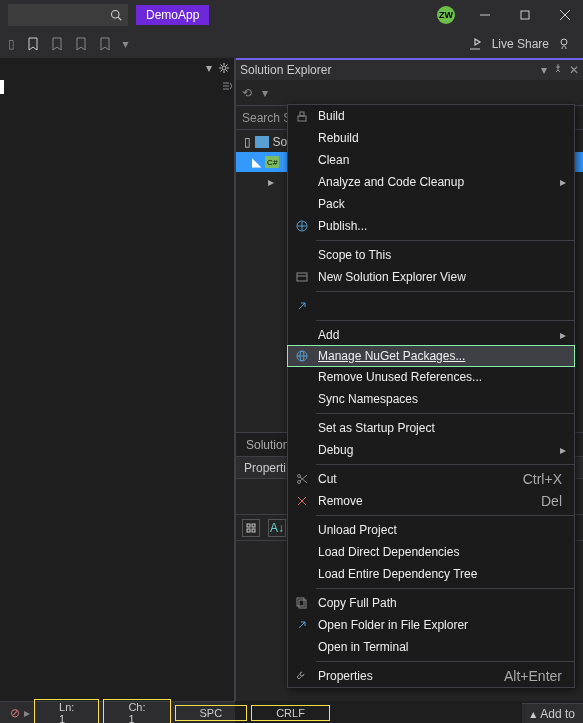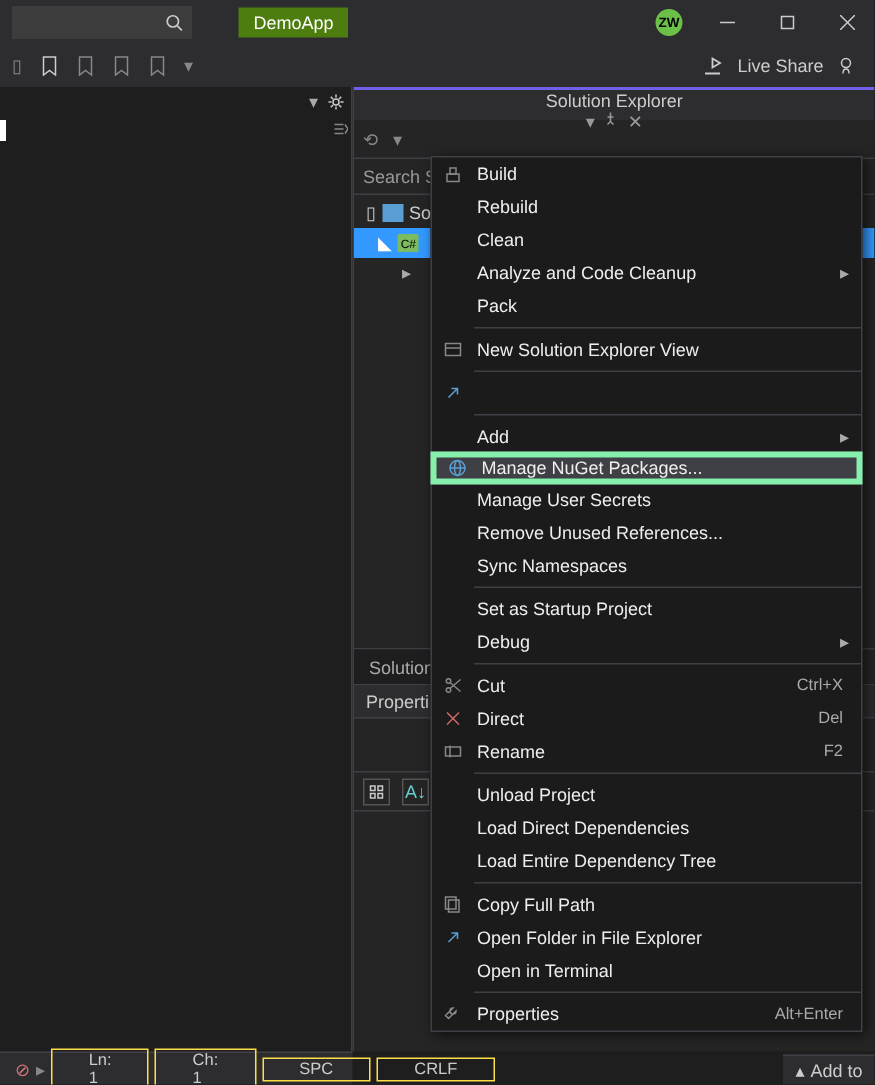--- a/index.html
+++ b/index.html
@@ -2,40 +2,40 @@
 <html><head>
 <meta charset="utf-8">
 <style>
 * { margin: 0; padding: 0; box-sizing: border-box; font-family: 'Segoe UI', sans-serif; font-size: 12px; }
 body { background: #1e1e1e; color: #ccc; width: 583px; height: 723px; overflow: hidden; position: relative; }
 
 
 .title-bar { height: 30px; background: #2d2d30; display: flex; align-items: center; justify-content: space-between; }
 .title-left { display: flex; align-items: center; gap: 8px; padding-left: 8px; }
 .search-ico { width: 120px; height: 22px; background: #3c3c3c; display: flex; align-items: center; justify-content: flex-end; padding-right: 6px; }
-.badge-demo { background: #4d7c0f; color: #fff; padding: 3px 10px; margin-left: 23px; }
+.badge-demo { background: #6d28d9; color: #fff; padding: 3px 10px; }
 .title-right { display: flex; align-items: center; gap: 4px; }
 .avatar { width: 18px; height: 18px; border-radius: 50%; background: #6cc04a; color: #000; display: flex; align-items: center; justify-content: center; font-size: 9px; font-weight: bold; margin-right: 8px; }
 .win-btn { width: 36px; height: 30px; display: flex; align-items: center; justify-content: center; color: #ccc; }
 
 
 .toolbar2 { height: 28px; background: #2d2d30; display: flex; align-items: center; padding-left: 8px; gap: 12px; justify-content: space-between; }
 .tb-left { display: flex; gap: 12px; align-items: center; }
 .tb-right { display: flex; gap: 10px; align-items: flex-end; padding-right: 10px; }
 .bm-icon { color: #888; }
 
 
 .main { position: absolute; top: 58px; left: 0; right: 0; bottom: 22px; display: flex; }
 .editor { flex: 1; background: #1e1e1e; border-right: 1px solid #3f3f46; position: relative; }
 .white-strip { position: absolute; top: 22px; left: 0; width: 4px; height: 14px; background: #fff; }
 .settings-row { position: absolute; top: 0; right: 4px; display: flex; gap: 6px; align-items: center; height: 20px; color: #aaa; }
 
 
 .sx { width: 348px; background: #252526; display: flex; flex-direction: column; border-left: 1px solid #3f3f46; position: relative; }
-.sx-header { height: 22px; background: #2d2d30; display: flex; align-items: center; justify-content: space-between; padding: 0 4px; border-top: 2px solid #7160e8; flex-direction: column; }
+.sx-header { height: 22px; background: #2d2d30; display: flex; align-items: center; justify-content: space-between; padding: 0 4px; border-top: 2px solid #7160e8; }
 .sx-title { color: #ccc; }
 .sx-hdr-icons { display: flex; gap: 6px; color: #999; }
 .sx-toolbar { height: 26px; border-bottom: 1px solid #3f3f46; display: flex; align-items: center; padding-left: 6px; gap: 10px; color: #888; }
 .sx-search { height: 24px; border-bottom: 1px solid #3f3f46; display: flex; align-items: center; padding-left: 6px; color: #999; }
 .sx-tree { flex: 1; padding-top: 2px; }
 .tree-row { height: 20px; display: flex; align-items: center; padding-left: 8px; gap: 4px; }
 .tree-row.sel { background: #3399ff; color: #fff; }
 .cs-ico { width: 14px; height: 12px; background: #7cbb5e; color: #000; font-size: 8px; display: flex; align-items: center; justify-content: center; border-radius: 1px; }
 .sl-ico { width: 14px; height: 12px; background: #5a9fd4; display: inline-block; }
 
@@ -51,24 +51,24 @@
 .props-tb { height: 26px; display: flex; align-items: center; padding-left: 6px; gap: 8px; border-bottom: 1px solid #3f3f46; }
 .prop-cat { width: 18px; height: 18px; border: 1px solid #555; display: flex; align-items: center; justify-content: center; }
 
 
 .status { position: absolute; left: 0; right: 0; bottom: 0; height: 22px; background: #2d2d30; border-top: 1px solid #3f3f46; display: flex; align-items: center; padding-left: 10px; gap: 4px; color: #ccc; }
 .status .seg { border: 1px solid #fde047; padding: 1px 24px; font-size: 11px; }
 
 
 .ctx { position: absolute; top: 104px; left: 287px; width: 288px; background: #1b1b1c; border: 1px solid #3f3f46; box-shadow: 2px 2px 8px rgba(0,0,0,.6); z-index: 1000; }
 .ctx-item { height: 22px; display: flex; align-items: center; padding-left: 6px; gap: 8px; color: #eee; position: relative; justify-content: space-between; }
-.ctx-item.hl { background: #3f3f46; border: 4px solid #86efac; margin: -1px; }
+.ctx-item.hl { background: #3f3f46; border: 1px solid #86efac; margin: -1px; text-decoration: underline; }
 .ctx-item .ico { width: 16px; display: flex; justify-content: center; color: #888; }
 .ctx-item .lbl { flex: 1; }
-.ctx-item .shortcut { color: #aaa; padding-right: 12px; font-size: 11px; }
+.ctx-item .shortcut { color: #aaa; padding-right: 12px; font-size: 14px; }
 .ctx-item .sub { position: absolute; right: 8px; color: #aaa; }
 .ctx-sep { height: 1px; background: #3f3f46; margin: 3px 0 3px 28px; }
 
 
 .add-src { position: absolute; bottom: 0; right: 0; height: 20px; background: #2d2d30; color: #ccc; padding: 0 8px; display: flex; align-items: center; border-top: 1px solid #3f3f46; }
 
 svg { display: block; }
 </style>
 </head>
 <body>
@@ -251,21 +251,34 @@
     </div>
     <div class="ctx-item">
       <span class="ico"></span>
       <span class="lbl">Analyze and Code Cleanup</span>
       <span class="sub">▸</span>
     </div>
     <div class="ctx-item">
       <span class="ico"></span>
       <span class="lbl">Pack</span>
     </div>
-    <div class="ctx-sep"></div>
+    <div class="ctx-item">
+      <span class="ico">
+        <svg width="12" height="12" fill="none" stroke="#5a9fd4">
+          <circle cx="6" cy="6" r="5"></circle>
+          <path d="M2 6h8M6 2v8" stroke="#5a9fd4"></path>
+        </svg>
+      </span>
+      <span class="lbl">Publish...</span>
+    </div>
+    <div class="ctx-sep"></div>
+    <div class="ctx-item">
+      <span class="ico"></span>
+      <span class="lbl">Scope to This</span>
+    </div>
     <div class="ctx-item">
       <span class="ico">
         <svg width="12" height="12" fill="none" stroke="#888">
           <rect x="1" y="2" width="10" height="8"></rect>
           <line x1="1" y1="5" x2="11" y2="5"></line>
         </svg>
       </span>
       <span class="lbl">New Solution Explorer View</span>
     </div>
     <div class="ctx-sep"></div>
@@ -287,24 +300,20 @@
         <svg width="12" height="12" fill="none" stroke="#5a9fd4">
           <circle cx="6" cy="6" r="5"></circle>
           <ellipse cx="6" cy="6" rx="2" ry="5"></ellipse>
           <line x1="1" y1="6" x2="11" y2="6"></line>
         </svg>
       </span>
       <span class="lbl">Manage NuGet Packages...</span>
     </div>
     <div class="ctx-item">
       <span class="ico"></span>
-      <span class="lbl">Manage User Secrets</span>
-    </div>
-    <div class="ctx-item">
-      <span class="ico"></span>
       <span class="lbl">Remove Unused References...</span>
     </div>
     <div class="ctx-item">
       <span class="ico"></span>
       <span class="lbl">Sync Namespaces</span>
     </div>
     <div class="ctx-sep"></div>
     <div class="ctx-item">
       <span class="ico"></span>
       <span class="lbl">Set as Startup Project</span>
@@ -327,32 +336,22 @@
       <span class="lbl">Cut</span>
       <span class="shortcut">Ctrl+X</span>
     </div>
     <div class="ctx-item">
       <span class="ico">
         <svg width="12" height="12" stroke="#d16969">
           <line x1="2" y1="2" x2="10" y2="10"></line>
           <line x1="10" y1="2" x2="2" y2="10"></line>
         </svg>
       </span>
-      <span class="lbl">Direct</span>
+      <span class="lbl">Remove</span>
       <span class="shortcut">Del</span>
-    </div>
-    <div class="ctx-item">
-      <span class="ico">
-        <svg width="12" height="12" fill="none" stroke="#888">
-          <rect x="1" y="3" width="10" height="6"></rect>
-          <line x1="4" y1="2" x2="4" y2="10"></line>
-        </svg>
-      </span>
-      <span class="lbl">Rename</span>
-      <span class="shortcut">F2</span>
     </div>
     <div class="ctx-sep"></div>
     <div class="ctx-item">
       <span class="ico"></span>
       <span class="lbl">Unload Project</span>
     </div>
     <div class="ctx-item">
       <span class="ico"></span>
       <span class="lbl">Load Direct Dependencies</span>
     </div>

